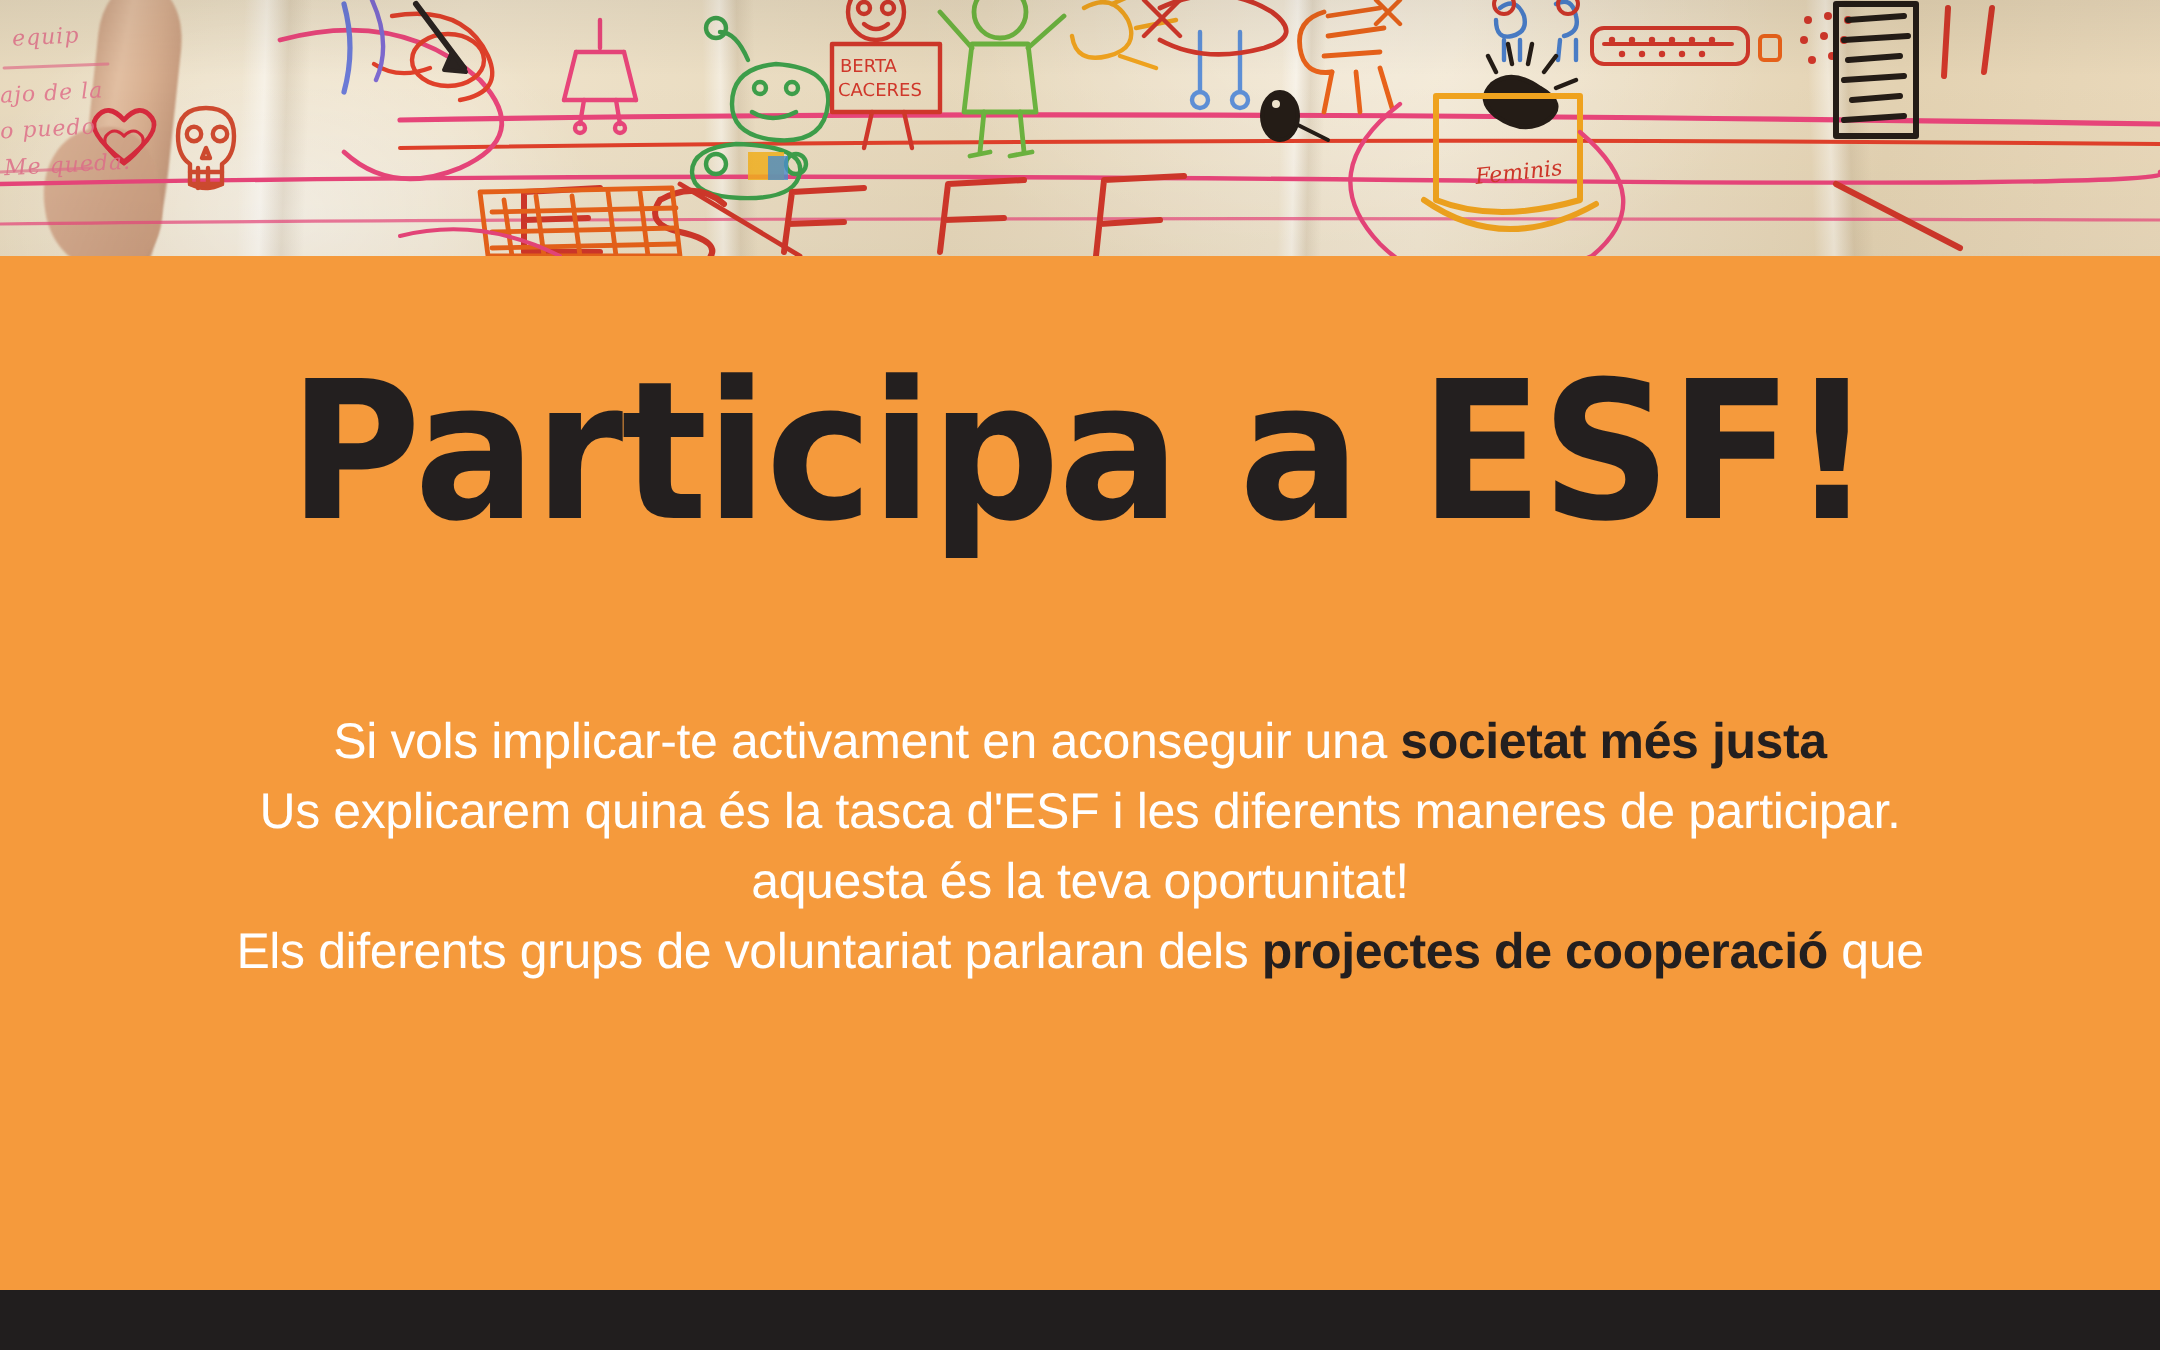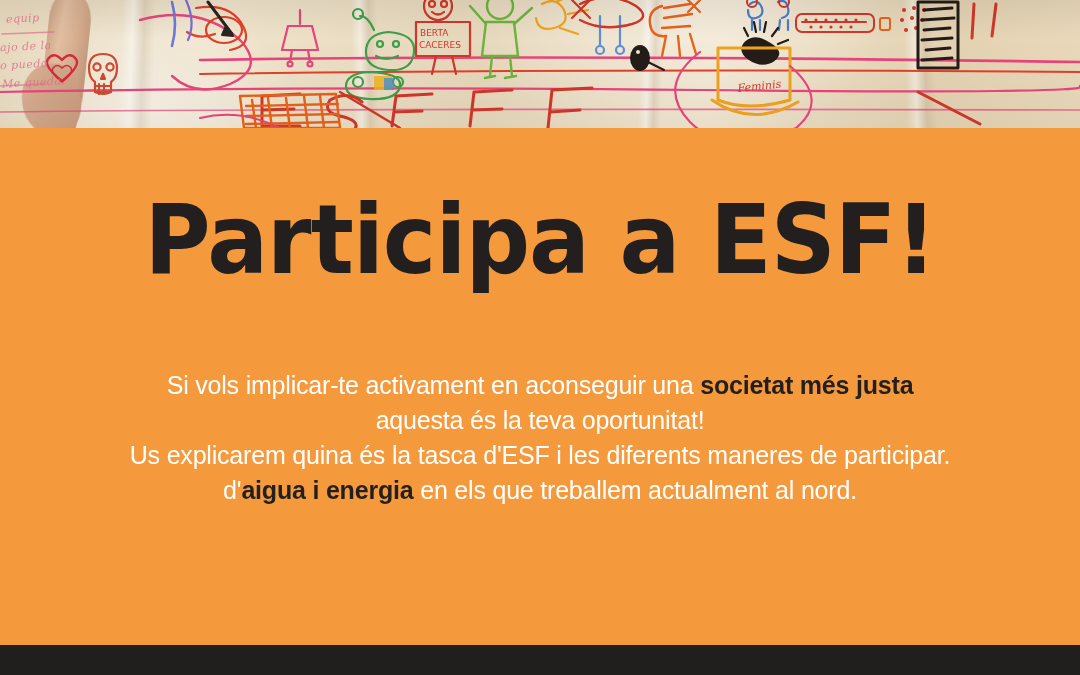--- a/index.html
+++ b/index.html
@@ -88,21 +88,21 @@
     letter-spacing: 0.5px;
     white-space: nowrap;
     transform: rotate(-3deg);
     opacity: .85;
   }
 
   
   .orange {
     position: absolute;
     left: 0;
-    top: 144px;
+    top: 130px;
     width: 1080px;
     height: 517px;
     background: #f59a3c;
   }
 
   .headline {
     position: absolute;
     left: 0;
     top: 48px;
     width: 1080px;
@@ -347,22 +347,22 @@
 
     <div class="photo-shade"></div>
   </div>
 
   <div class="orange">
 
     <div class="headline">Participa a ESF!</div>
 
     <div class="body-copy">
         <span class="ln"><span>Si vols implicar-te activament en aconseguir una </span><b>societat més justa</b></span>
+        <span class="ln"><span>Us explicarem quina és la tasca d'ESF i les diferents maneres de participar.</span></span>
         <span class="ln"><span>aquesta és la teva oportunitat!</span></span>
-        <span class="ln"><span>Us explicarem quina és la tasca d'ESF i les diferents maneres de participar.</span></span>
-        <span class="ln"><span>d'</span><b>aigua i energia</b><span> en els que treballem actualment al nord.</span></span>
+        <span class="ln"><span>Els diferents grups de voluntariat parlaran dels </span><b>projectes de cooperació</b><span> que</span></span>
       </div>
 
   </div>
 
   <div class="bottom-bar"></div>
 
 </div>
 
 </body></html>

